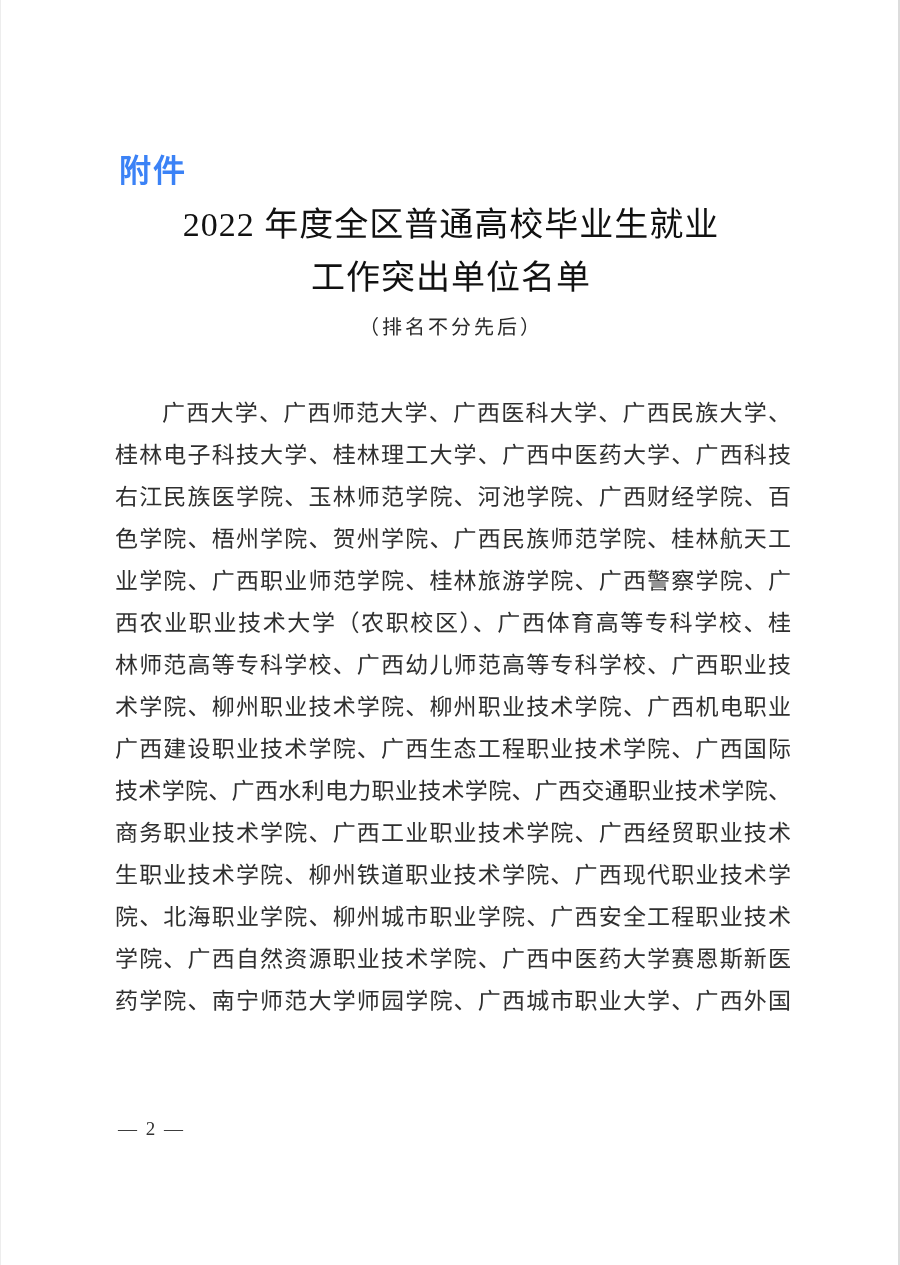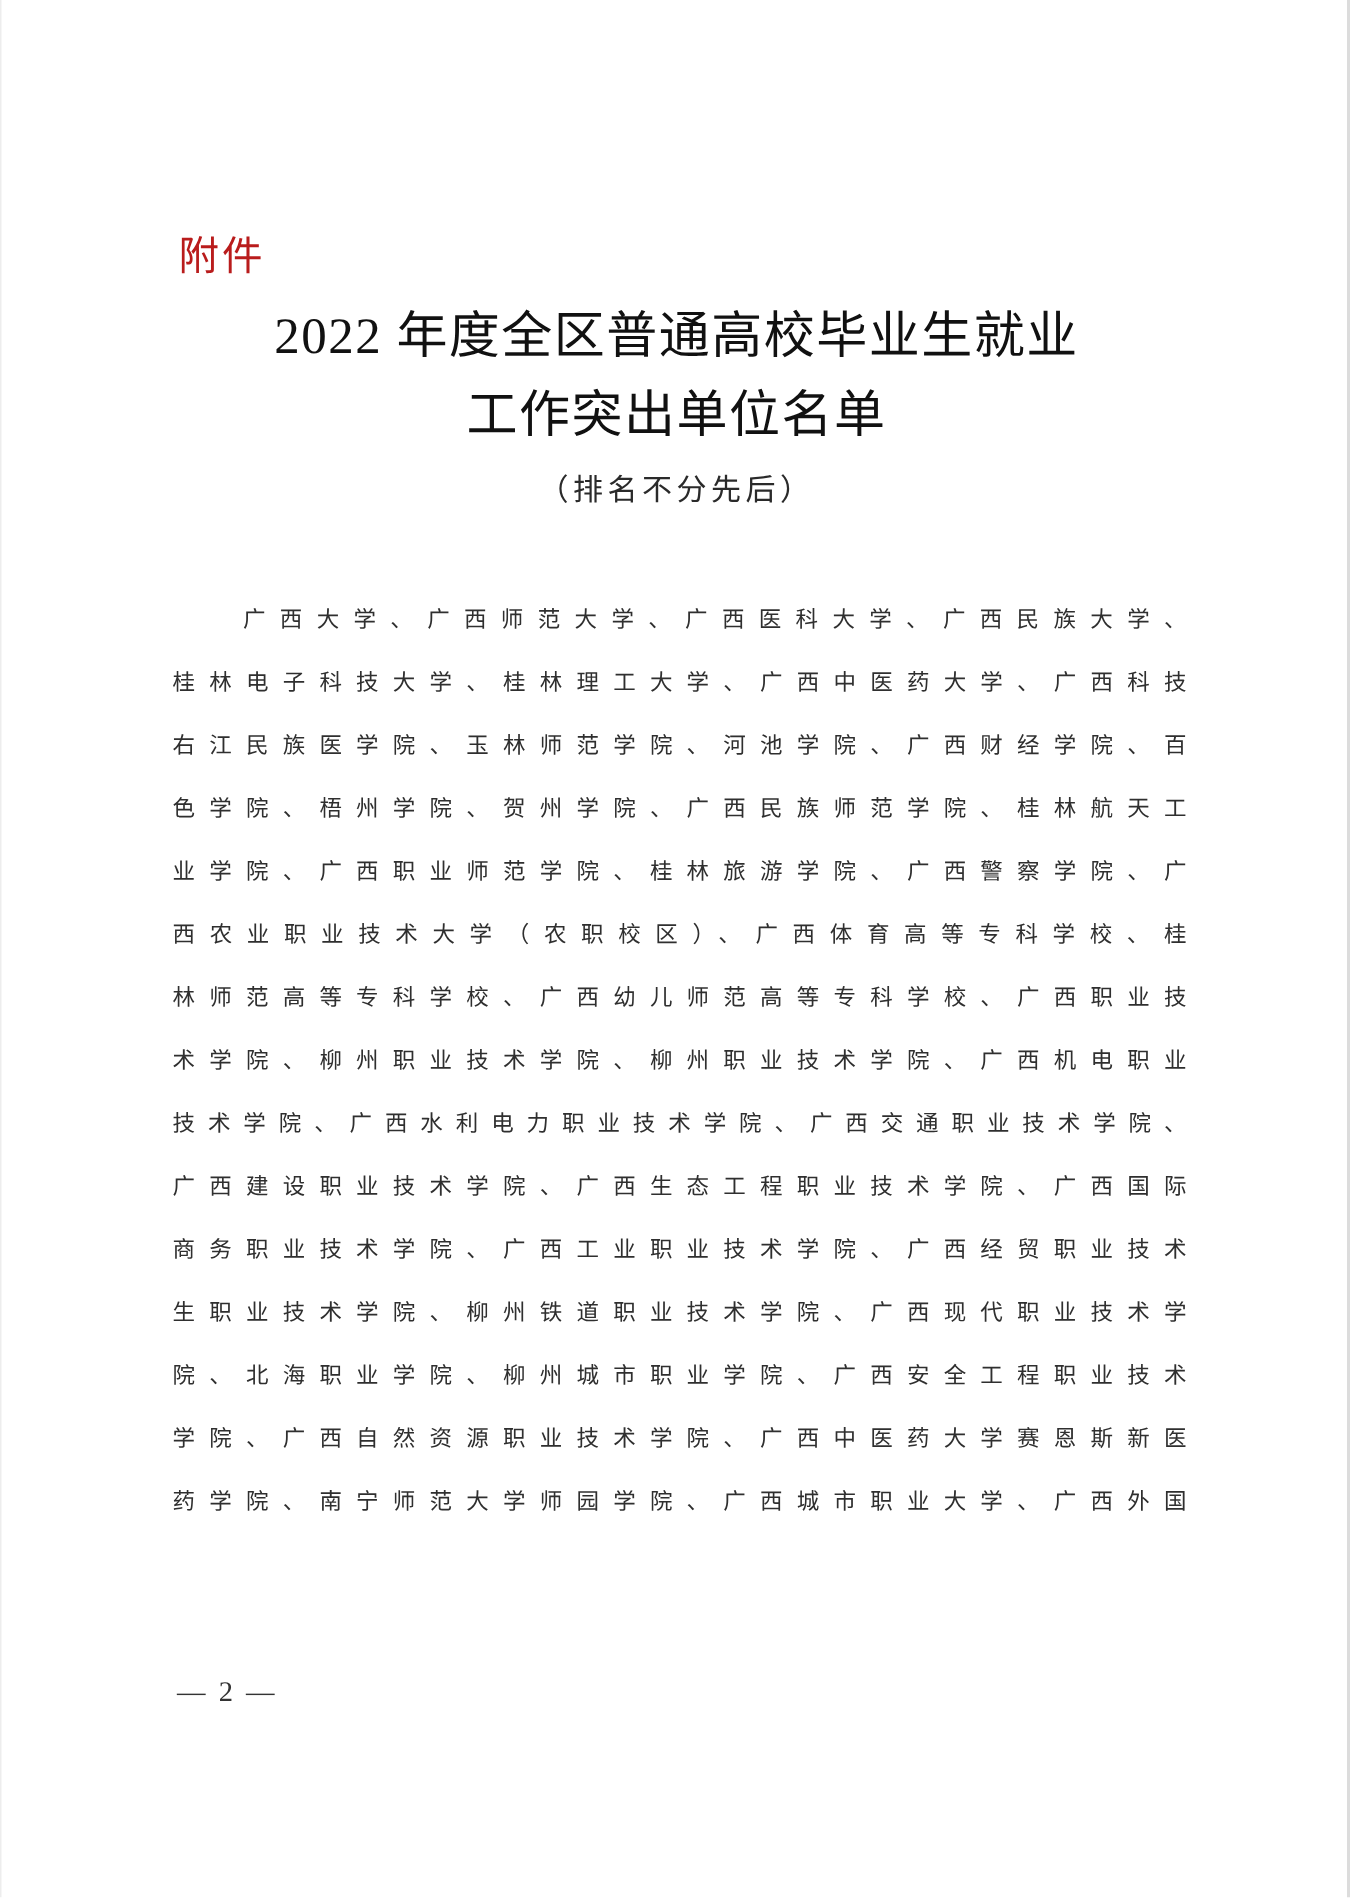--- a/index.html
+++ b/index.html
@@ -18,24 +18,24 @@
     box-sizing: border-box;
     overflow: hidden;
     font-family: "Liberation Serif", "DejaVu Serif", serif;
     color: #2d2d2d;
   }
   .attachment-label {
     position: absolute;
     left: 118px;
     top: 157px;
     font-family: "Liberation Sans", "DejaVu Sans", sans-serif;
-    font-weight: 400;
-    font-size: 27px;
+    font-weight: 700;
+    font-size: 32px;
     line-height: 28px;
-    color: #b91c1c;
+    color: #3b82f6;
     letter-spacing: 2px;
   }
   .doc-title {
     position: absolute;
     left: 112px;
     top: 198px;
     width: 676px;
     text-align: center;
     font-weight: normal;
     font-size: 34px;
@@ -52,21 +52,21 @@
     font-size: 20px;
     line-height: 28px;
     color: #2a2a2a;
     letter-spacing: 3px;
   }
   .body-paragraph {
     position: absolute;
     left: 114px;
     top: 393px;
     width: 676px;
-    font-size: 15px;
+    font-size: 23px;
     line-height: 42px;
     color: #2f2f2f;
   }
   .body-line {
     text-align: justify;
     text-align-last: justify;
     text-justify: inter-character;
     white-space: nowrap;
   }
   .body-line.indent {
@@ -98,22 +98,22 @@
 
   <div class="body-paragraph">
       <div class="body-line indent">广西大学、广西师范大学、广西医科大学、广西民族大学、</div>
       <div class="body-line">桂林电子科技大学、桂林理工大学、广西中医药大学、广西科技</div>
       <div class="body-line">右江民族医学院、玉林师范学院、河池学院、广西财经学院、百</div>
       <div class="body-line">色学院、梧州学院、贺州学院、广西民族师范学院、桂林航天工</div>
       <div class="body-line">业学院、广西职业师范学院、桂林旅游学院、广西警察学院、广</div>
       <div class="body-line">西农业职业技术大学（农职校区）、广西体育高等专科学校、桂</div>
       <div class="body-line">林师范高等专科学校、广西幼儿师范高等专科学校、广西职业技</div>
       <div class="body-line">术学院、柳州职业技术学院、柳州职业技术学院、广西机电职业</div>
+      <div class="body-line">广西建设职业技术学院、广西生态工程职业技术学院、广西国际</div>
       <div class="body-line">技术学院、广西水利电力职业技术学院、广西交通职业技术学院、</div>
-      <div class="body-line">广西建设职业技术学院、广西生态工程职业技术学院、广西国际</div>
       <div class="body-line">商务职业技术学院、广西工业职业技术学院、广西经贸职业技术</div>
       <div class="body-line">生职业技术学院、柳州铁道职业技术学院、广西现代职业技术学</div>
       <div class="body-line">院、北海职业学院、柳州城市职业学院、广西安全工程职业技术</div>
       <div class="body-line">学院、广西自然资源职业技术学院、广西中医药大学赛恩斯新医</div>
       <div class="body-line">药学院、南宁师范大学师园学院、广西城市职业大学、广西外国</div>
     </div>
 
   <div class="page-number">— 2 —</div>
 
 </div>

